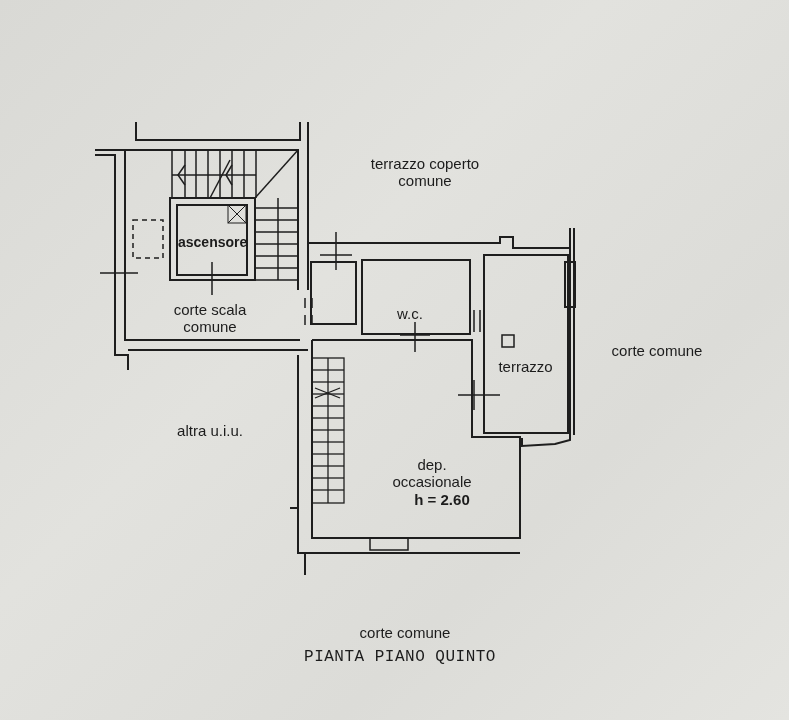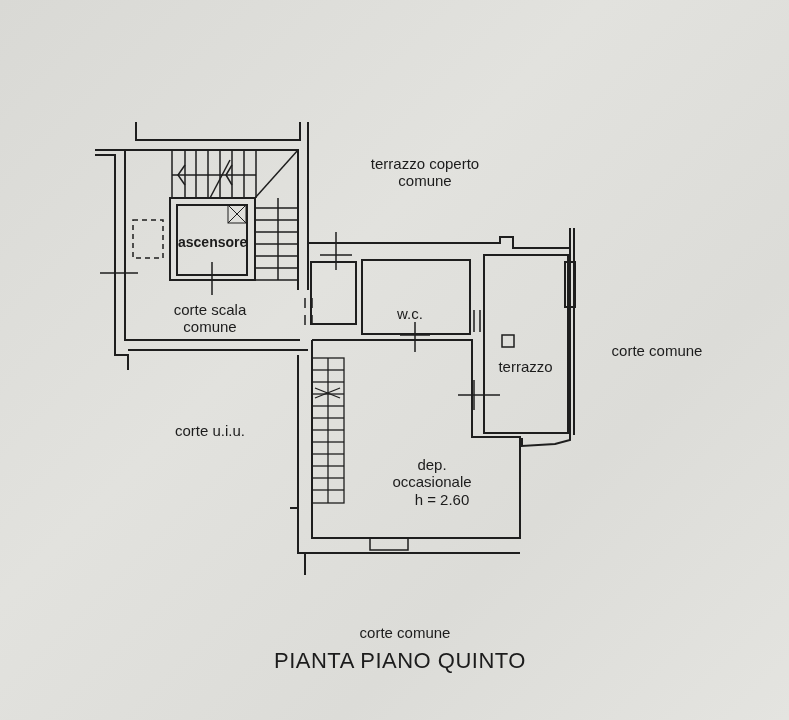--- a/index.html
+++ b/index.html
@@ -6,21 +6,21 @@
   body {
     width:789px; height:720px; overflow:hidden;
     background: linear-gradient(135deg, #d9d9d5 0%, #e2e2de 40%, #dcdcd8 70%, #e4e4e0 100%);
     font-family: "Liberation Sans", sans-serif;
     position:relative;
   }
   #plan { position:absolute; left:0; top:0; }
   .lbl { position:absolute; color:#1c1c1c; font-family:"Liberation Sans", sans-serif; text-align:center; white-space:nowrap; line-height:1.15; }
   .l15 { font-size:15px; }
   .l12 { font-size:14px; }
-  .title { font-size:22px; letter-spacing:0.5px; }
+  .title { font-size:16px; letter-spacing:0.5px;font-family:Liberation Mono, monospace; }
 </style>
 </head>
 <body>
 
 <svg id="plan" width="789" height="720" viewBox="0 0 789 720">
   <g stroke="#1e1e1e" stroke-width="2" fill="none">
 
     <g>
       <polyline points="95,150 125,150"></polyline>
       <polyline points="95,155 115,155 115,355 128,355 128,370"></polyline>
@@ -136,23 +136,23 @@
   <div>corte scala</div>
   <div>comune</div>
 </div>
 
 <div class="lbl l15" style="left:380px; top:305px; width:60px;">w.c.</div>
 
 <div class="lbl l15" style="left:488px; top:358px; width:75px;">terrazzo</div>
 
 <div class="lbl l15" style="left:597px; top:342px; width:120px;">corte comune</div>
 
-<div class="lbl l15" style="left:165px; top:422px; width:90px;">corte u.i.u.</div>
+<div class="lbl l15" style="left:165px; top:422px; width:90px;">altra u.i.u.</div>
 
 <div class="lbl l15" style="left:372px; top:456px; width:120px;">
   <div>dep.</div>
   <div>occasionale</div>
-  <div style="padding-left:20px;">h = 2.60</div>
+  <div style="padding-left:20px;font-weight:bold;">h = 2.60</div>
 </div>
 
 <div class="lbl l15" style="left:340px; top:624px; width:130px;">corte comune</div>
 
 <div class="lbl title" style="left:270px; top:648px; width:260px;">PIANTA PIANO QUINTO</div>
 
 </body></html>

